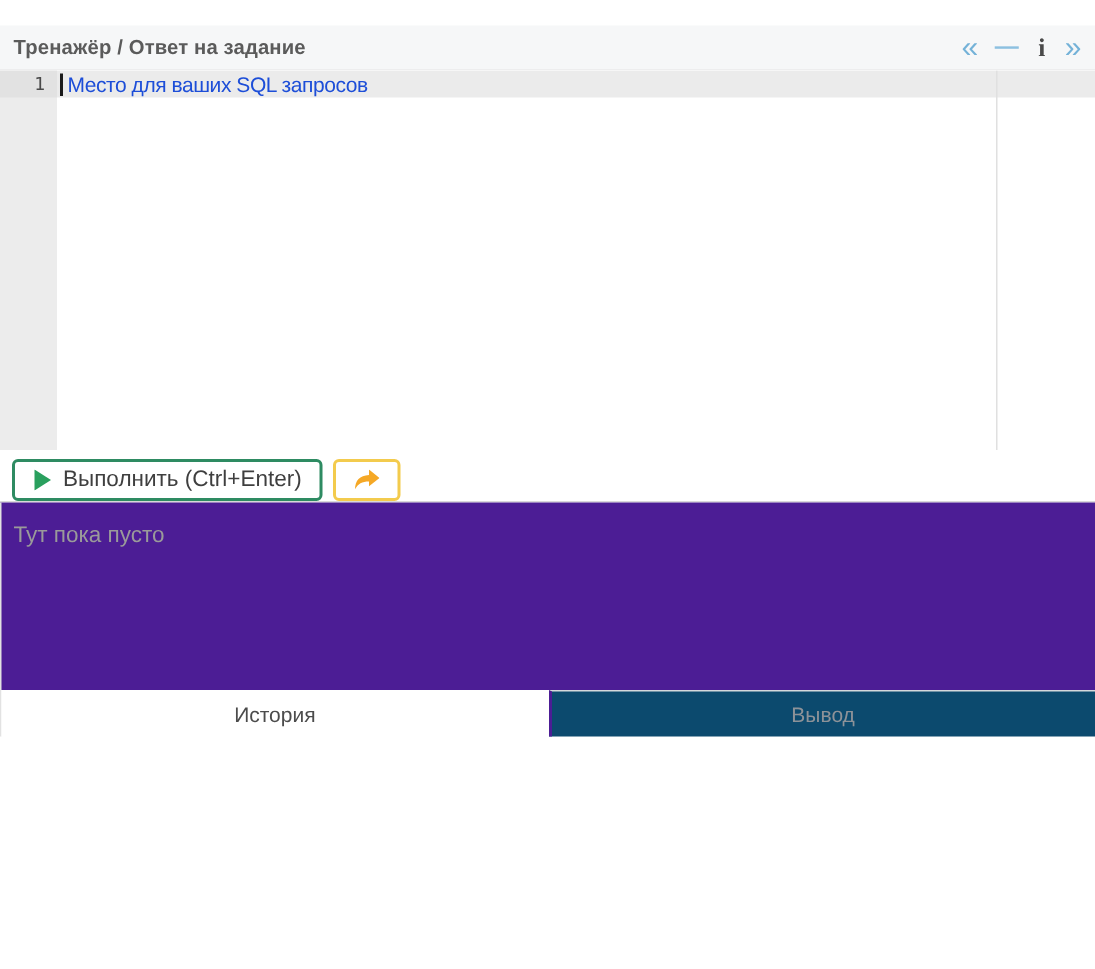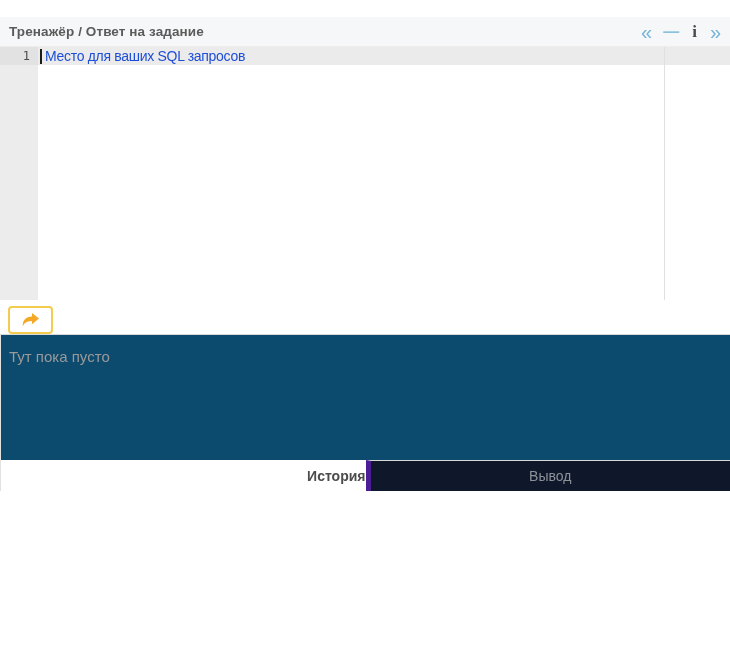--- a/index.html
+++ b/index.html
@@ -48,29 +48,29 @@
     height: 28px; display: inline-flex; align-items: center; gap: 8px;
     background: #fff; border-radius: 4px; padding: 0 12px;
     font-family: "Liberation Sans", sans-serif; font-size: 15px; cursor: pointer;
   }
   .btn-run { border: 2px solid #2e8b62; color: #3f3f3f; }
   .btn-submit { border: 2px solid #f3cb4d; color: #f5a826; }
   .btn .ico { display: inline-flex; align-items: center; }
 
   
   .results {
-    flex: 1 1 auto; background: #0c4a6e; border-left: 1px solid #e2e2e2;
+    flex: 1 1 auto; background: #4c1d95; border-left: 1px solid #e2e2e2;
     padding: 13px 8px; font-size: 15px; color: #9a9a9a;
   }
 
   
   .tabs { flex: 0 0 31px; display: flex; border-left: 1px solid #e2e2e2; }
   .tab { flex: 1 1 50%; display: flex; align-items: center; justify-content: center; font-size: 14px; cursor: pointer; }
-  .tab-active { background: #fff; color: #4c4c4c; font-weight: 700; justify-content: flex-end; }
-  .tab-inactive { background: #0f172a; color: #8d9298; border-left: 5px solid #4c1d95; border-top: 1px solid #d6d9db; }
+  .tab-active { background: #fff; color: #4c4c4c; font-weight: 400; }
+  .tab-inactive { background: #0c4a6e; color: #8d9298; border-left: 2px solid #4c1d95; border-top: 1px solid #d6d9db; }
 </style>
 </head>
 <body>
 
 <div class="app">
 
   <div class="header">
     <span class="header-title">Тренажёр / Ответ на задание</span>
     <span class="header-icons">
       <span class="icon-chevrons">«</span>
@@ -88,20 +88,28 @@
       </div>
       <div class="print-margin"></div>
       <div class="code-line">
         <span class="cursor"></span>
         <span class="placeholder-text">Место для ваших SQL запросов</span>
       </div>
     </div>
   </div>
 
   <div class="toolbar">
+    <button class="btn btn-run">
+      <span class="ico">
+        <svg width="12" height="14" viewBox="0 0 12 14">
+            <path d="M1 0 L12 7 L1 14 Z" fill="#2aa05e"></path>
+          </svg>
+      </span>
+      <span>Выполнить (Ctrl+Enter)</span>
+    </button>
     <button class="btn btn-submit">
       <span class="ico">
         <svg width="17" height="14" viewBox="0 0 17 14">
           <path d="M10 0 L17 5.6 L10 11.2 L10 8 C5.4 8 2.6 9.6 0.7 13.2 C0.7 7.2 3.8 3.9 10 3.6 Z" fill="#f5a826"></path>
         </svg>
       </span>
     </button>
   </div>
 
   <div class="results">

